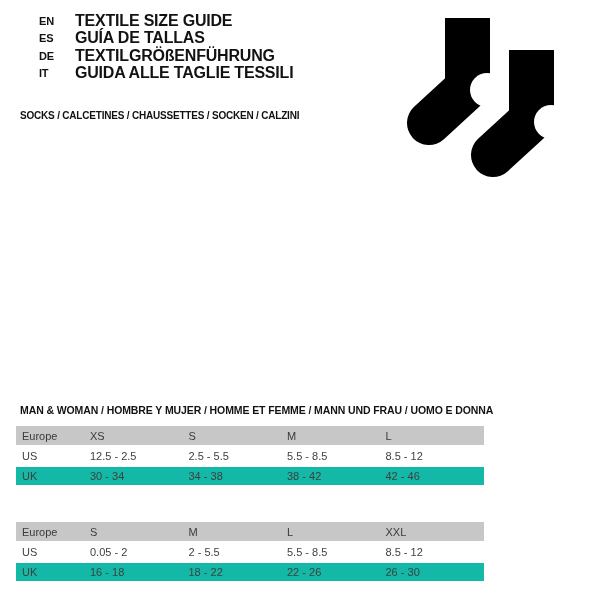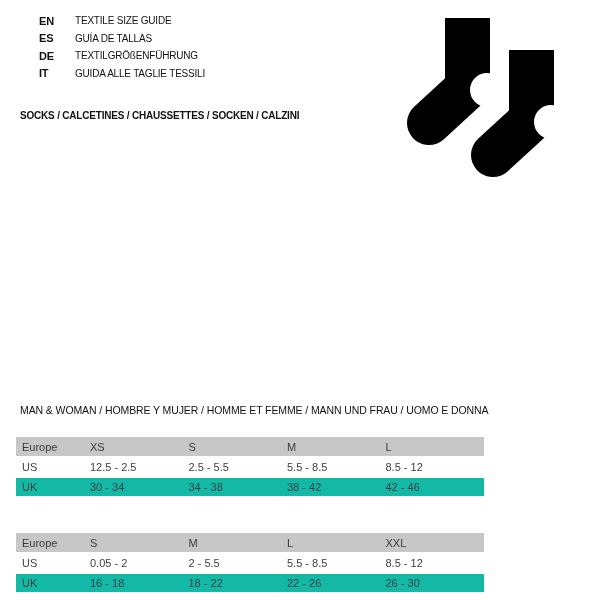--- a/index.html
+++ b/index.html
@@ -7,42 +7,42 @@
     width:600px; height:600px; background:#ffffff;
     font-family:"Liberation Sans", sans-serif;
     position:relative; overflow:hidden;
   }
   .page { position:absolute; left:0; top:0; width:600px; height:600px; }
 
   
   .lang-list { position:absolute; left:22px; top:12px; }
   .lang-row { display:flex; height:17.5px; align-items:center;padding-left:17px; }
   .lang-code { width:36px; font-weight:700; font-size:11px; color:#121212; letter-spacing:-0.2px; }
-  .lang-label { font-weight:400; font-size:10px; color:#121212; letter-spacing:-0.2px; white-space:nowrap; }
+  .lang-label { font-weight:700; font-size:16px; color:#121212; letter-spacing:-0.2px; white-space:nowrap; }
 
   
   .category {
     position:absolute; left:20px; top:110px;
     font-weight:700; font-size:10px; color:#121212;
     letter-spacing:-0.2px; white-space:nowrap;
   }
 
   
   .socks-svg { position:absolute; left:400px; top:5px; width:170px; height:175px; }
 
   
   .table-block { position:absolute; left:16px; width:468px; }
   .table-block.t1 { top:404px; }
   .table-block.t2 { top:512px; }
   .table-title {
-    font-size:10.5px; font-weight:400; color:#121212;
+    font-size:10.5px; font-weight:700; color:#121212;
     margin-left:4px; height:12px; line-height:12px;
     letter-spacing:-0.1px; white-space:nowrap;
   }
-  .tbl { margin-top:21px; }
+  .tbl { margin-top:10px; }
   .trow {
     display:grid; grid-template-columns:74px 1fr 1fr 1fr 1fr;
     height:18px; align-items:center;
     font-size:11px; color:#3f3f3f; margin-bottom:1.5px;
   }
   .trow.head { background:#c7c7c7; height:19px; margin-bottom:2px; color:#3b3b3b; }
   .trow.alt  { background:#14b8a6; }
   .cell { text-align:left; white-space:nowrap; }
   .cell.first { text-align:left; padding-left:6px; }
 </style>

